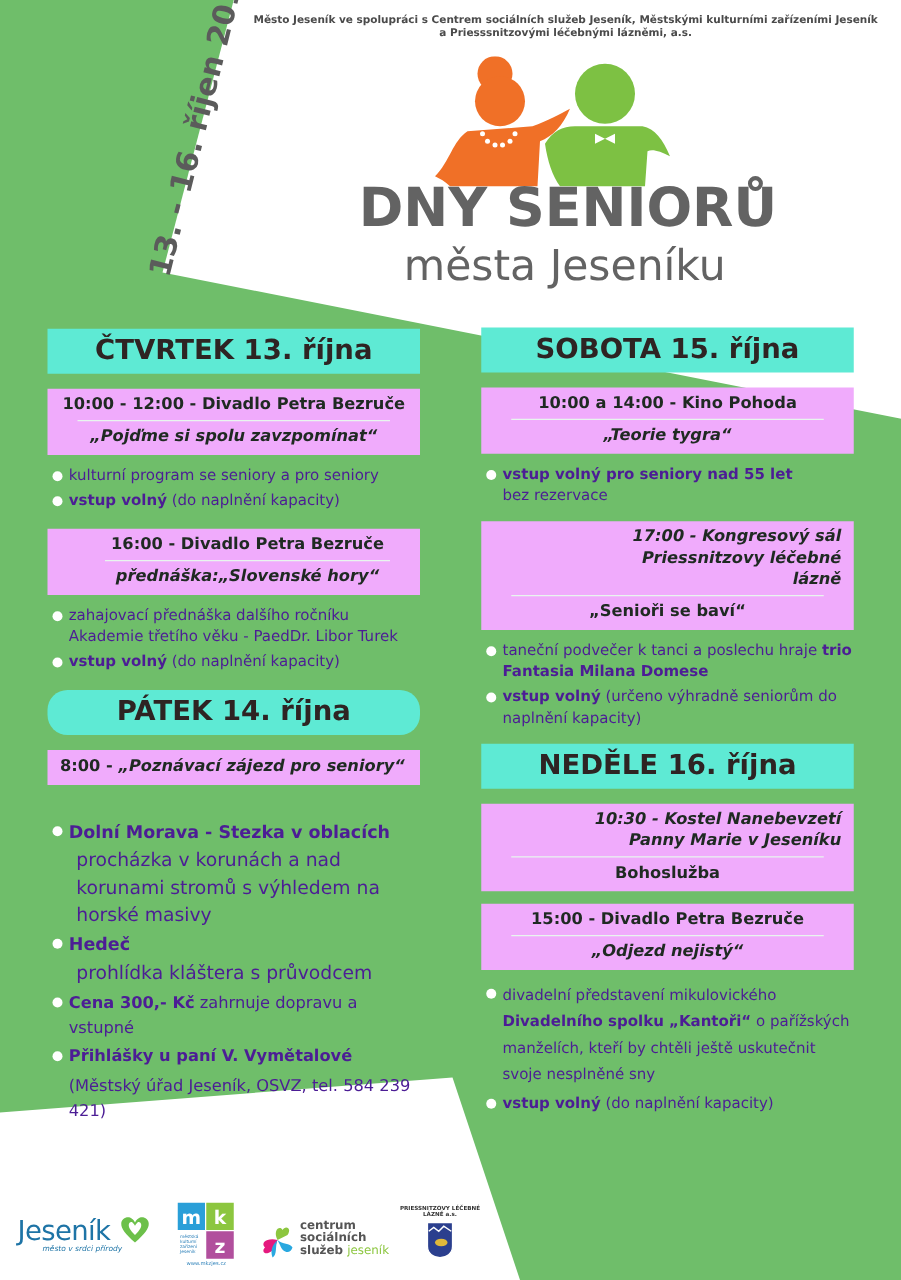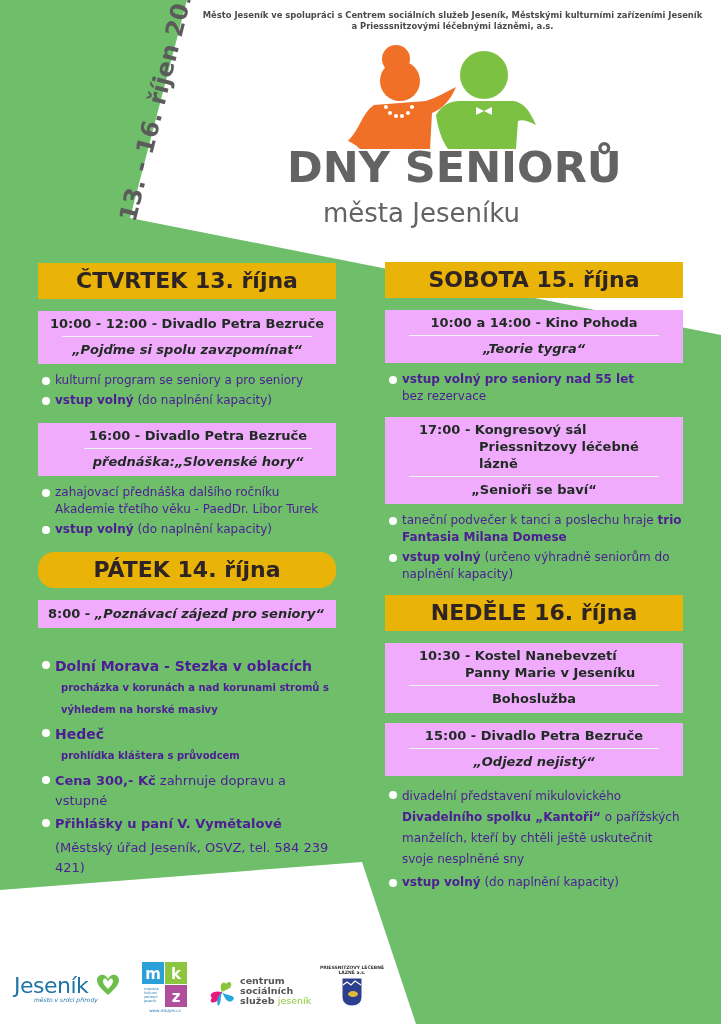--- a/index.html
+++ b/index.html
@@ -20,49 +20,49 @@
     font-family: "DejaVu Sans", sans-serif; font-size: 24px; font-weight: bold; color: #5b5b5b;
     white-space: nowrap; width: 220px; text-align: center;
   }
   .logo-figure { position: absolute; left: 338px; top: 45px; width: 220px; height: 106px; }
   .title-main {
     position: absolute; left: 287px; top: 144px; width: 340px; text-align: left;
     font-size: 43px; font-weight: bold; color: #636363; letter-spacing: 0px; line-height: 46px;
   }
   .title-sub {
     position: absolute; left: 323px; top: 193px; width: 280px;
-    font-size: 26px; color: #636363; line-height: 40px;
+    font-size: 34px; color: #636363; line-height: 40px;
   }
   .col { position: absolute; width: 298px; }
   .col.left { left: 38px; top: 263px; }
   .col.right { left: 385px; top: 262px; }
   .day-header {
-    background: #eab308; height: 36px; line-height: 36px; text-align: center;
+    background: #5eead4; height: 36px; line-height: 36px; text-align: center;
     font-size: 22px; font-weight: bold; color: #2e2423; margin-bottom: 12px;
   }
   .event-box {
     background: #f0abfc; padding: 4px 10px 5px 10px; text-align: center;
     font-size: 13px; font-weight: bold; color: #1f2a22;
   }
   .event-box .line1 { line-height: 17px; }
   .event-box .divider { height: 1px; background: #e8f6ee; margin: 4px 14px 4px 14px; }
   .event-box .subtitle { font-style: italic; line-height: 18px; }
   .event-box.single { padding: 5px 10px; text-align: left; }
-  .event-box.multiline .line1 { text-align: left; padding-left: 24px; }
+  .event-box.multiline .line1 { text-align: right; padding-left: 24px; font-style: italic; }
   .bullets { list-style: none; margin: 8px 0 12px 0; padding: 0; }
   .bullets li {
     position: relative; padding-left: 17px; font-size: 12px; line-height: 17px; color: #4c1d95; margin-bottom: 3px;
   }
   .bullets li::before {
     content: ""; position: absolute; left: 4px; top: 5px; width: 8px; height: 8px; border-radius: 50%; background: #ffffff;
   }
   .bullets li b { font-weight: bold; }
   .bullets.big li { font-size: 13px; line-height: 20px; }
   .bullets.big li .main { font-weight: bold; font-size: 14px; }
-  .bullets.big li .sub { display: block; padding-left: 6px; font-size: 10px; line-height: 22px; font-weight: bold; }
+  .bullets.big li .sub { display: block; padding-left: 6px; font-size: 15px; line-height: 22px; }
   .justify { text-align: justify; }
   .footer-logos { position: absolute; left: 0; top: 960px; width: 400px; height: 60px; }
   .logo-jesenik { position: absolute; left: 14px; top: 13px; }
   .logo-jesenik .word { font-size: 22px; color: #1e74a6; font-weight: normal; letter-spacing: -0.5px; }
   .logo-jesenik .tag { font-size: 6px; color: #1e74a6; font-style: italic; margin-left: 20px; display: block; margin-top: -2px; }
   .logo-mkz { position: absolute; left: 142px; top: 2px; width: 46px; height: 52px; }
   .logo-csj { position: absolute; left: 206px; top: 18px; }
   .logo-csj .txt { position: absolute; left: 34px; top: -2px; font-size: 9.5px; font-weight: bold; color: #555; line-height: 10px; white-space: nowrap; }
   .logo-csj .txt .green { color: #8cc63f; font-weight: normal; }
   .logo-pll { position: absolute; left: 318px; top: 5px; width: 68px; height: 50px; }

